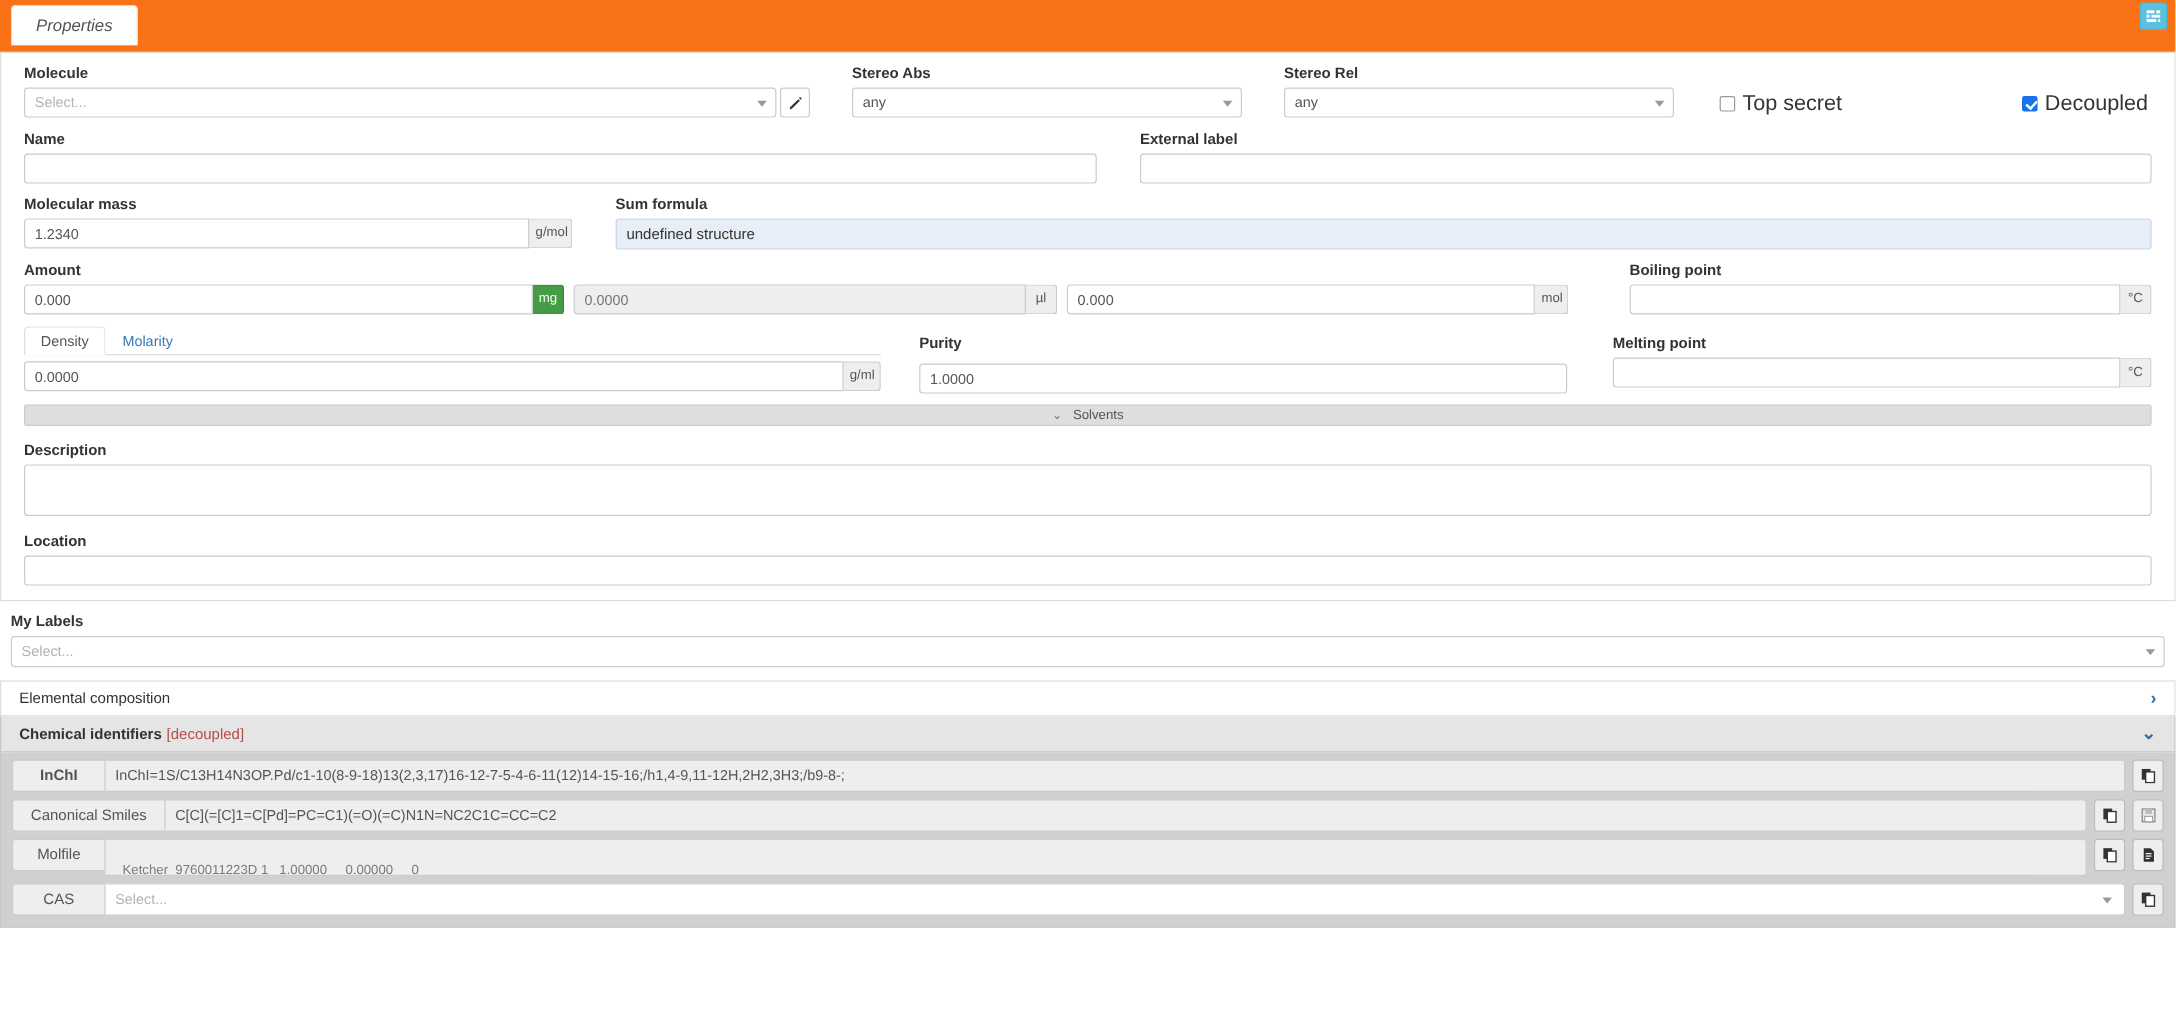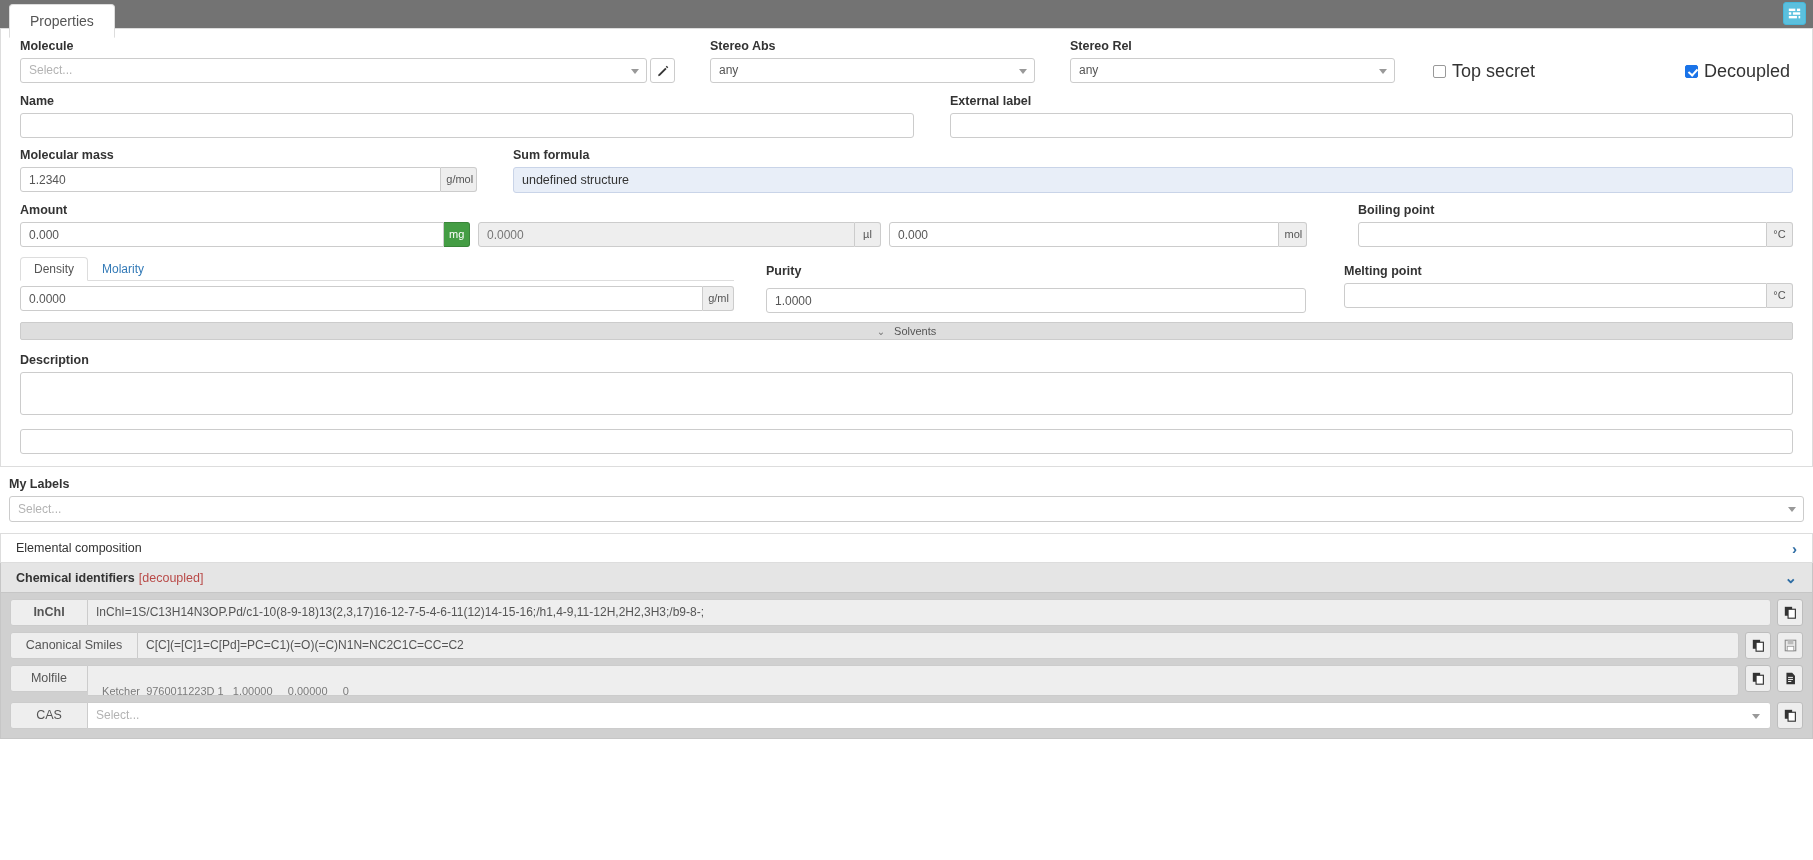--- a/index.html
+++ b/index.html
@@ -10,23 +10,24 @@
     font-family: "Liberation Sans", sans-serif;
     font-size: 13px;
     color: #333333;
     overflow: hidden;
   }
   .page { position: relative; width: 1813px; height: 860px; }
 
   
   .tabbar {
     position: relative;
-    height: 29px;
+    height: 44px;
     border-bottom: 1px solid #dddddd;
-    background: #737373;
+    background: #f97316;
+    font-style: italic;
   }
   .tab {
     position: absolute;
     left: 9px; top: 4px;
     height: 34px;
     padding: 0 20px;
     line-height: 33px;
     font-size: 14px;
     color: #555555;
     background: #ffffff;
@@ -409,20 +410,21 @@
       <span class="chev">⌄</span>
       <span>Solvents</span>
     </div>
 
     <div style="margin-top:13px;">
       <span class="lbl">Description</span>
       <textarea class="ctrl desc" style=""></textarea>
     </div>
 
     <div style="margin-top:11px;">
+      <span class="lbl">Location</span>
       <input class="ctrl" type="text" value="" style="">
     </div>
   </div>
 
   <div class="mylabels-wrap">
     <span class="mylabels-lbl">My Labels</span>
     <div class="select-wrap">
       <div class="ctrl placeholder" style="height:26px; line-height:24px;">Select...</div>
       <span class="caret"></span>
     </div>

